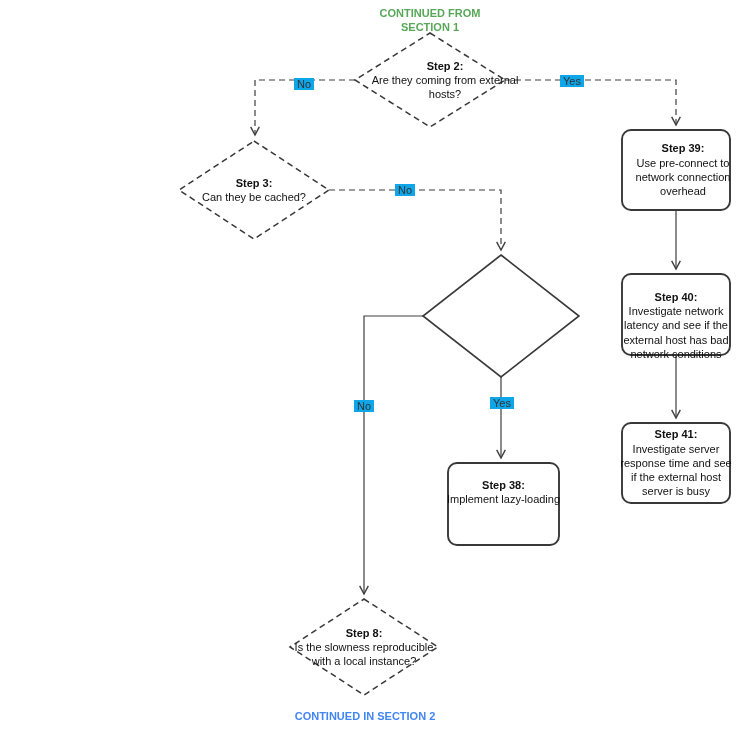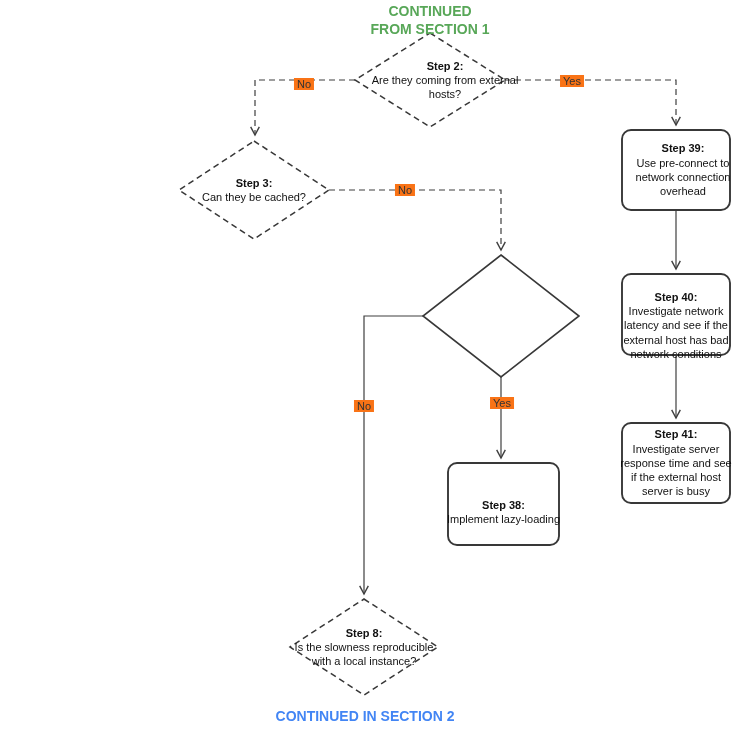--- a/index.html
+++ b/index.html
@@ -9,25 +9,25 @@
   }
   svg.layer { position:absolute; left:0; top:0; width:750px; height:740px; }
   .node-text {
     position:absolute; display:flex; flex-direction:column;
     align-items:center; justify-content:center; text-align:center;
     font-size:11px; line-height:1.3; color:#111;
   }
   .node-text .title { font-weight:bold; }
   .edge-label {
     position:absolute; transform:translate(-50%,-50%);
-    background:#f97316; padding:0 3px; font-size:11px; color:#333;
+    background:#0ea5e9; padding:0 3px; font-size:11px; color:#333;
   }
   .section-label {
     position:absolute; transform:translate(-50%,-50%); text-align:center;
-    font-size:14px; font-weight:bold; line-height:1.3;
+    font-size:11px; font-weight:bold; line-height:1.3;
   }
   .section-label.top { width:120px; }
 </style>
 </head>
 <body>
 
 <div class="canvas">
 
   <svg class="layer" viewBox="0 0 750 740" xmlns="http://www.w3.org/2000/svg">
     <defs>
@@ -62,21 +62,21 @@
     <span class="title">Step 2:</span>
     <span>Are they coming from external hosts?</span>
   </div>
 
   <div class="node-text" style="left:179px; top:158px; width:150px; height:64px;">
     <span class="title">Step 3:</span>
     <span>Can they be cached?</span>
   </div>
 
 
-  <div class="node-text" style="left:444px; top:471px; width:119px; height:82px;">
+  <div class="node-text" style="left:444px; top:451px; width:119px; height:82px;">
     <span class="title">Step 38:</span>
     <span>Implement lazy-loading</span>
   </div>
 
   <div class="node-text" style="left:623px; top:130px; width:120px; height:80px;">
     <span class="title">Step 39:</span>
     <span>Use pre-connect to network connection overhead</span>
   </div>
 
   <div class="node-text" style="left:621px; top:274px; width:110px; height:103px;">

